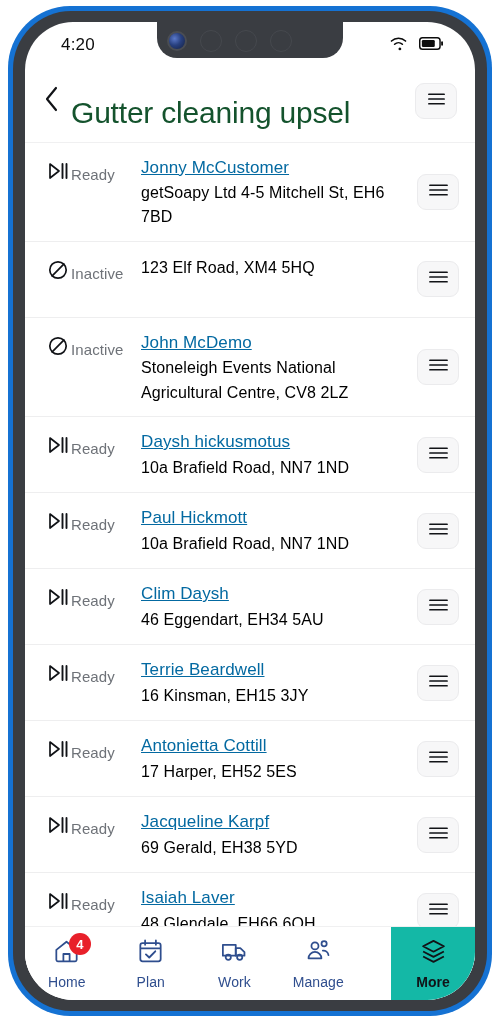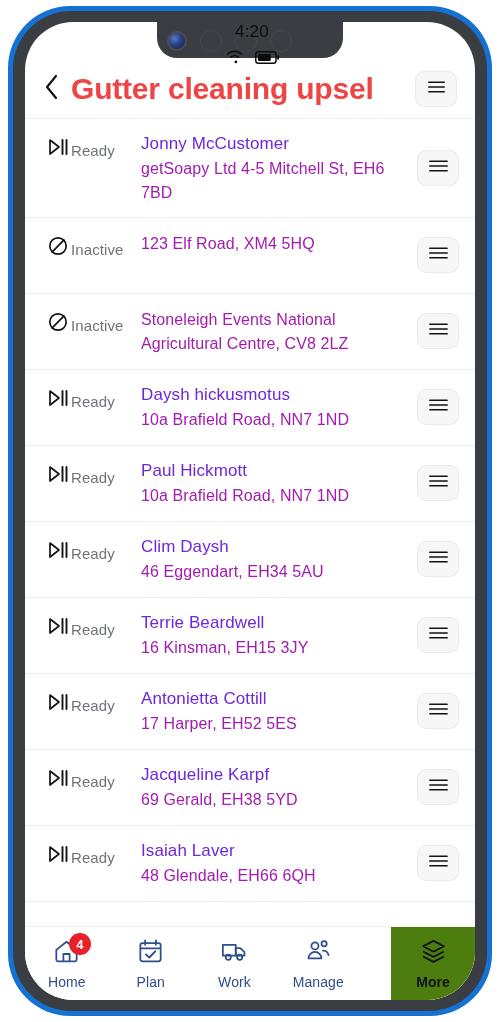--- a/index.html
+++ b/index.html
@@ -62,47 +62,48 @@
     background: #3a3d42;
     border: 1px solid #46494e;
   }
 
   
   .status-bar {
     height: 46px;
     display: flex; align-items: center;
     justify-content: space-between;
     padding: 0 32px 0 36px;
-    position: relative; z-index: 50; flex-direction: column;
+    position: relative; z-index: 50;
   }
   .status-time {
     font-size: 17px; color: #0d0d0d; letter-spacing: .2px;
   }
   .status-right { display: flex; align-items: center; gap: 11px; }
 
   
   .app-header {
     display: flex; align-items: center;
     padding: 2px 18px 10px 14px;
     gap: 6px;
   }
   .back-chevron {
     width: 26px; height: 36px;
     display: flex; align-items: center; justify-content: center;
     flex: 0 0 auto; cursor: pointer;
   }
   .page-title {
     flex: 1 1 auto;
     font-size: 30px;
-    font-weight: 700;
-    color: #ef4444;
+    font-weight: 400;
+    color: #14532d;
     white-space: nowrap;
     overflow: hidden;
     letter-spacing: -0.2px;
     line-height: 1.25;
+    margin-top: 24px;
   }
   .icon-btn {
     flex: 0 0 auto;
     width: 42px; height: 36px;
     border-radius: 9px;
     background: #f7f7f8;
     border: 1px solid #ebebed;
     display: flex; align-items: center; justify-content: center;
     cursor: pointer;
   }
@@ -130,28 +131,29 @@
   }
   .status-label {
     margin-top: 3px;
     font-size: 15px;
     color: #6e7278;
     letter-spacing: .1px;
   }
   .info-cell { flex: 1 1 auto; padding-right: 10px; padding-top: 2px; }
   .cust-name {
     font-size: 17px;
-    color: #6d28d9;
+    color: #0369a1;
     font-weight: 400;
     line-height: 1.45;
     letter-spacing: .1px;
+    text-decoration: underline;
   }
   .cust-addr {
     font-size: 16px;
-    color: #a21caf;
+    color: #000000;
     line-height: 1.52;
     letter-spacing: .1px;
     margin-top: 1px;
   }
   .row-action {
     flex: 0 0 auto;
     align-self: center;
     width: 42px; height: 36px;
     border-radius: 9px;
     background: #f7f7f8;
@@ -171,21 +173,21 @@
     z-index: 30;
   }
   .nav-item {
     flex: 1 1 0;
     display: flex; flex-direction: column;
     align-items: center; justify-content: center;
     gap: 5px;
     position: relative;
     cursor: pointer;
   }
-  .nav-item.active { background: #4d7c0f; margin-left: 31px; }
+  .nav-item.active { background: #14b8a6; margin-left: 31px; }
   .nav-label {
     font-size: 14px;
     color: #2f4e8e;
     letter-spacing: .1px;
   }
   .nav-item.active .nav-label { color: #111317; font-weight: bold; }
   .badge {
     position: absolute;
     top: 6px; left: 50%;
     margin-left: 2px;
@@ -292,20 +294,21 @@
           </div>
           <div class="row">
             <div class="status-cell">
               <span><svg width="26" height="24" viewBox="0 0 26 22">
                   <circle cx="13" cy="11" r="8.2" fill="none" stroke="#111317" stroke-width="1.7"></circle>
                   <path d="M7.2 16.8 L18.8 5.2" stroke="#111317" stroke-width="1.7" stroke-linecap="round"></path>
                 </svg></span>
               <div class="status-label">Inactive</div>
             </div>
             <div class="info-cell">
+              <div class="cust-name">John McDemo</div>
               <div class="cust-addr">Stoneleigh Events National Agricultural Centre, CV8 2LZ</div>
             </div>
             <div class="row-action">
               <span><svg width="19" height="14" viewBox="3 6 20 14">
                   <path d="M4 8 H22 M4 13 H22 M4 18 H22" stroke="#111317" stroke-width="1.8" stroke-linecap="round"></path>
                 </svg></span>
             </div>
           </div>
           <div class="row">
             <div class="status-cell">

